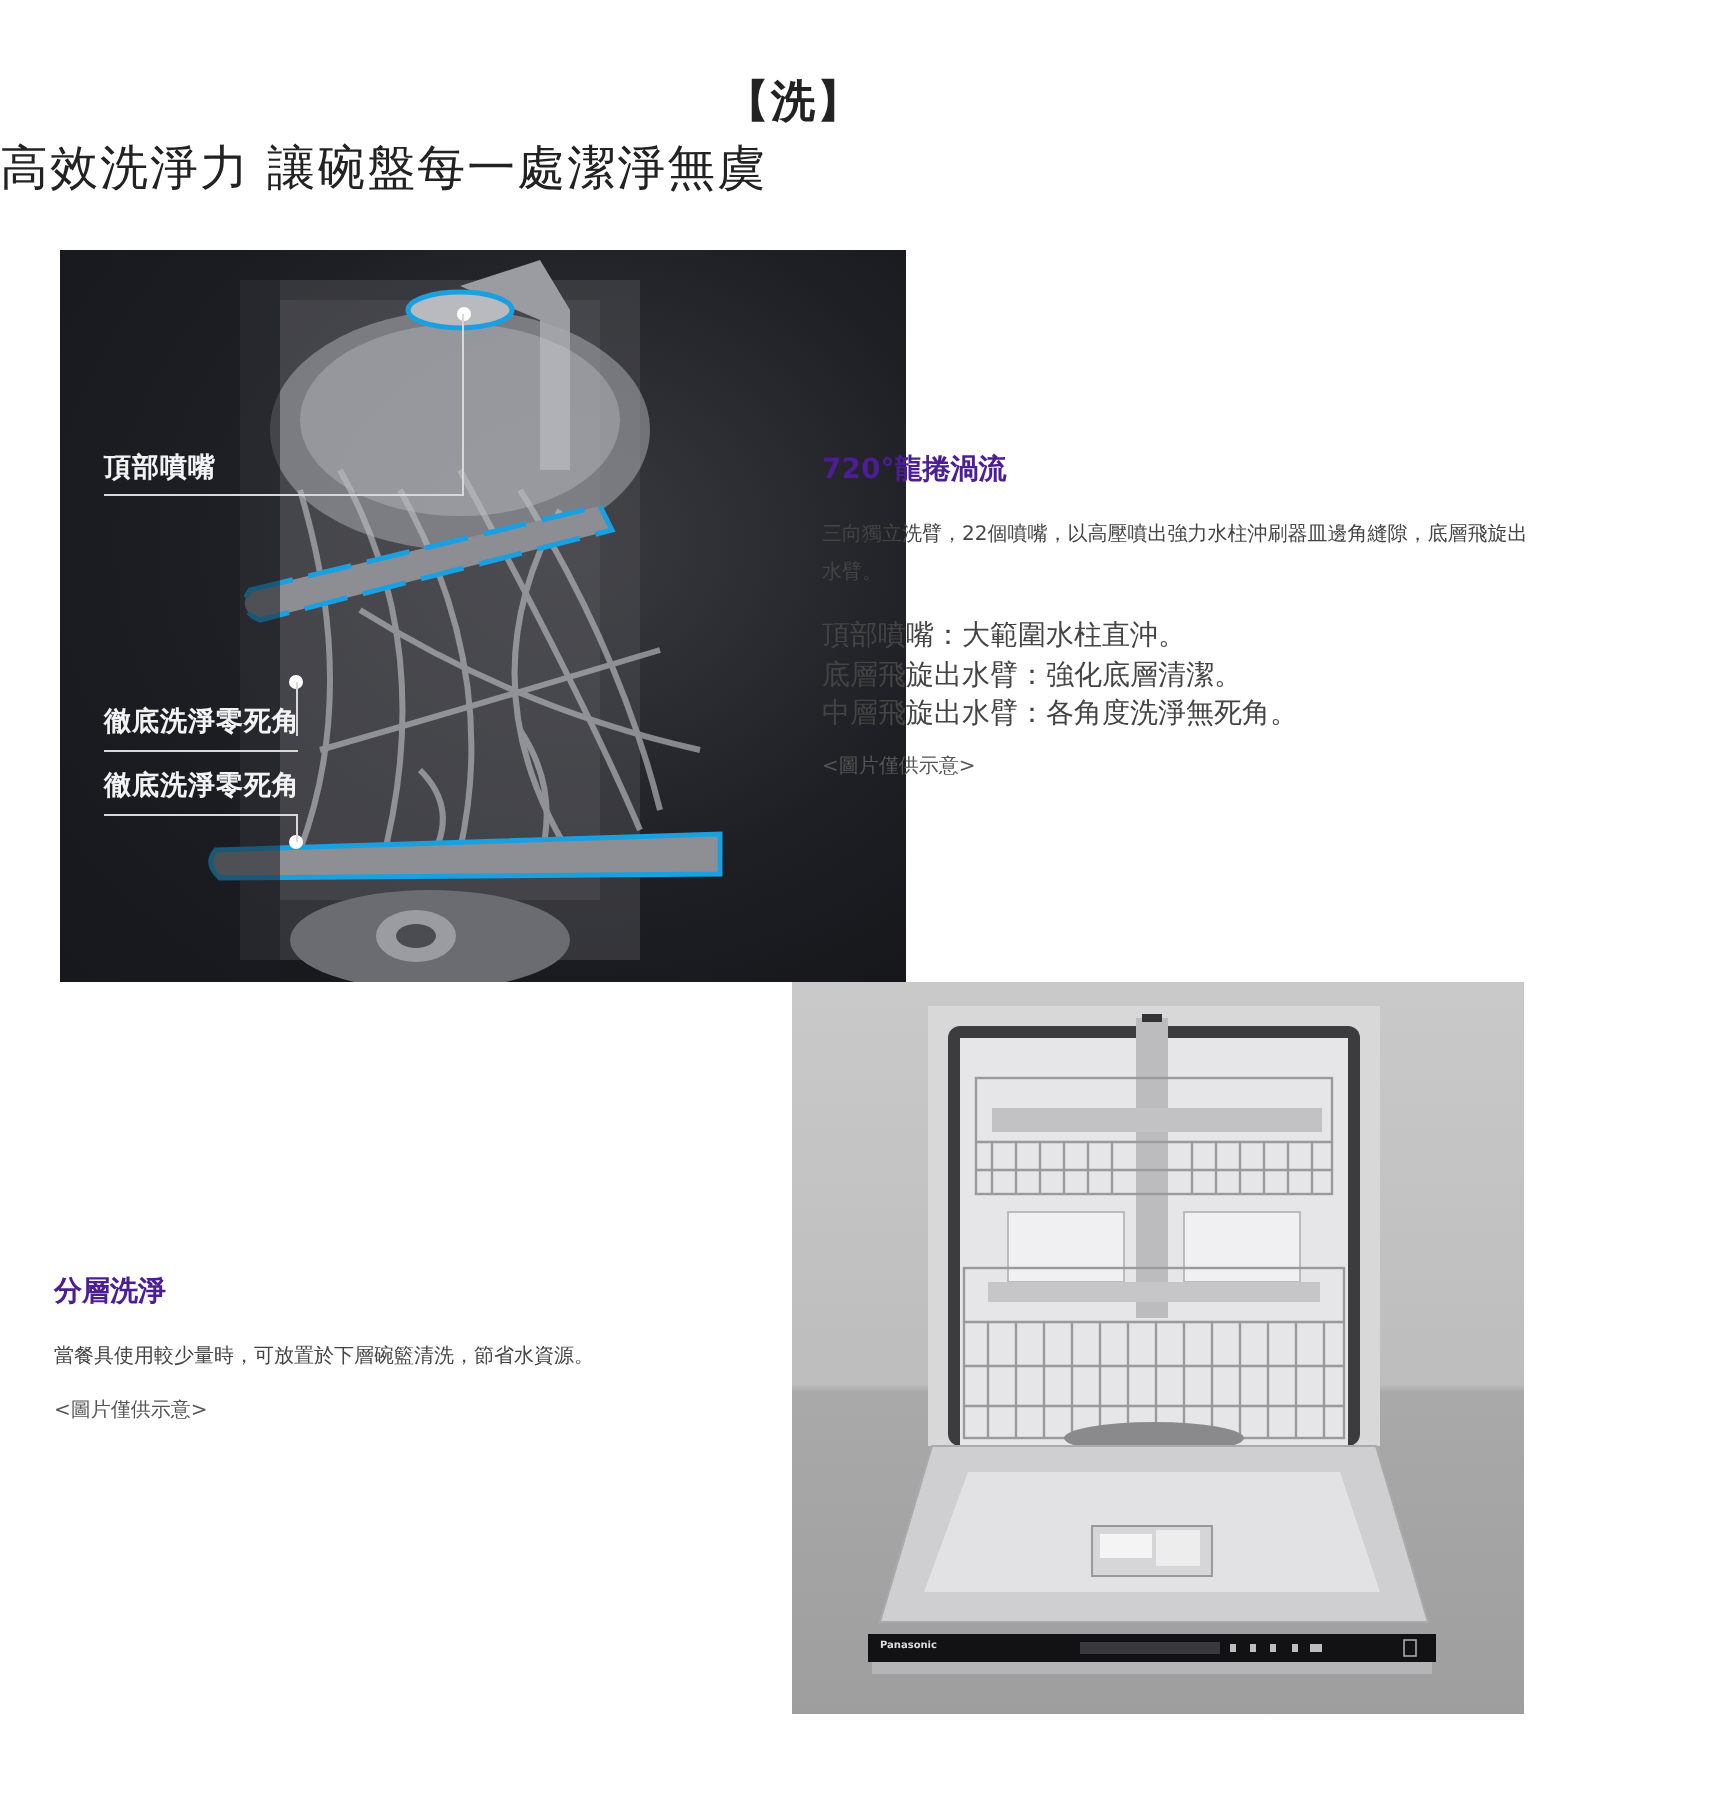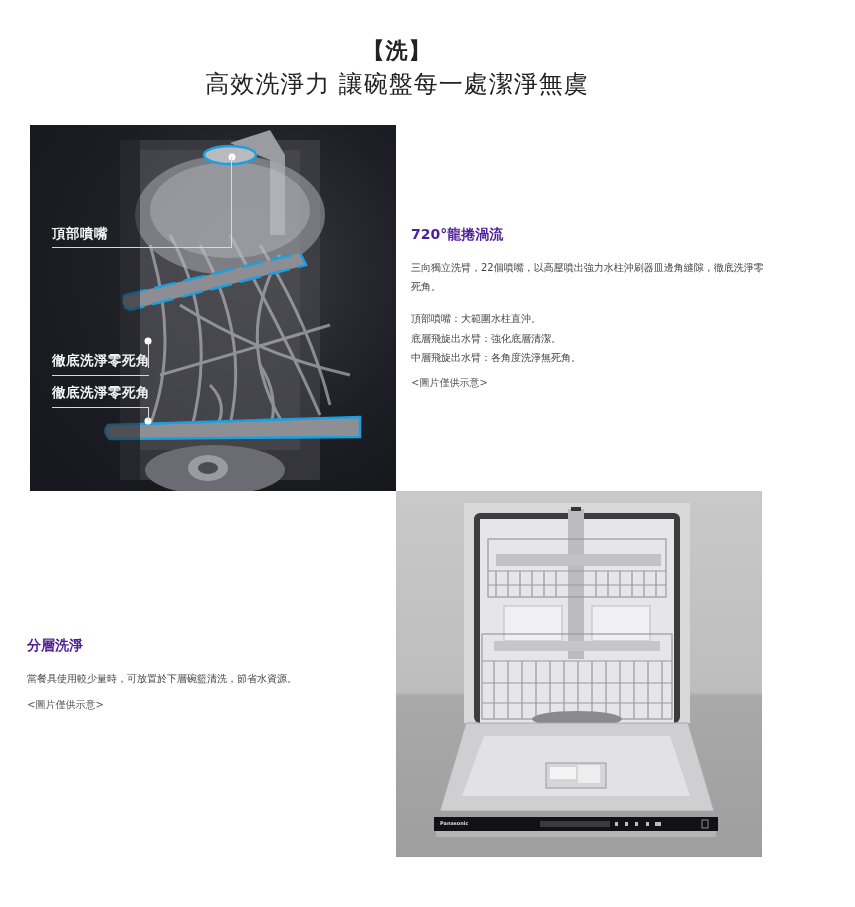--- a/index.html
+++ b/index.html
@@ -4,45 +4,45 @@
 <style>
   * { box-sizing: border-box; margin: 0; padding: 0; }
   html, body { width: 855px; height: 907px; background: #ffffff; overflow: hidden; }
   body { position: relative; font-family: "DejaVu Sans", "Liberation Sans", sans-serif; color: #222; }
 
   .hero-badge {
     position: absolute; top: 36px; left: 0; width: 794px; text-align: center;
     font-size: 22px; font-weight: bold; color: #222; letter-spacing: 1px;
   }
   .hero-title {
-    position: absolute; top: 68px; left: 0; width: 794px; text-align: center;
+    position: absolute; top: 68px; left: 0; width: 794px; 
     font-size: 24px; color: #222; letter-spacing: 1px;
   }
 
   
   .spray-img {
-    position: absolute; left: 30px; top: 125px; width: 366px; height: 366px;
+    position: absolute; left: 30px; top: 125px; width: 423px; height: 366px;
     background: radial-gradient(ellipse at 60% 40%, #3a3b40 0%, #1e1f24 55%, #121217 100%);
     overflow: hidden;
     text-align: center;
   }
   .spray-img svg { position: absolute; left: 0; top: 0; }
   .callout-label {
     position: absolute; left: 22px; font-size: 13.5px; font-weight: bold; color: #f2f2f2;
     letter-spacing: 0.5px;
   }
   .callout-line { position: absolute; left: 22px; height: 1px; background: #d8d8d8; }
   .callout-vline { position: absolute; width: 1px; background: #d8d8d8; }
 
   
   .feature1 { position: absolute; left: 411px; top: 226px; width: 360px; }
   .feature-title { font-size: 14px; font-weight: bold; color: #4c1d95; }
   .feature-body { font-size: 10px; color: #444; line-height: 19px; }
   .feature1 .feature-body.p1 { margin-top: 14px; }
-  .feature1 .feature-list { margin-top: 13px; font-size: 10px; color: #444; line-height: 19.5px; }
+  .feature1 .feature-list { margin-top: 13px; font-size: 14px; color: #444; line-height: 19.5px; }
   .disclaimer { font-size: 10px; color: #555; }
   .feature1 .disclaimer { margin-top: 8px; }
 
   
   .feature2 { position: absolute; left: 27px; top: 637px; width: 340px; }
   .feature2 .feature-body { margin-top: 14px; }
   .feature2 .disclaimer { margin-top: 10px; }
 
   
   .dish-img {
@@ -108,21 +108,21 @@
   <div class="callout-label" style="top:227px;">徹底洗淨零死角</div>
   <div class="callout-line" style="top:250px; width:97px;"></div>
 
   <div class="callout-vline" style="left:118px; top:282px; height:14px;"></div>
   <div class="callout-label" style="top:259px;">徹底洗淨零死角</div>
   <div class="callout-line" style="top:282px; width:97px;"></div>
 </div>
 
 <div class="feature1">
   <div class="feature-title">720°龍捲渦流</div>
-  <div class="feature-body p1">三向獨立洗臂，22個噴嘴，以高壓噴出強力水柱沖刷器皿邊角縫隙，徹底洗淨零死角。</div>
+  <div class="feature-body p1">三向獨立洗臂，22個噴嘴，以高壓噴出強力水柱沖刷器皿邊角縫隙，底層飛旋出水臂。</div>
   <div class="feature-list">
     <div>頂部噴嘴：大範圍水柱直沖。</div>
     <div>底層飛旋出水臂：強化底層清潔。</div>
     <div>中層飛旋出水臂：各角度洗淨無死角。</div>
   </div>
   <div class="disclaimer">&lt;圖片僅供示意&gt;</div>
 </div>
 
 <div class="feature2">
   <div class="feature-title">分層洗淨</div>

